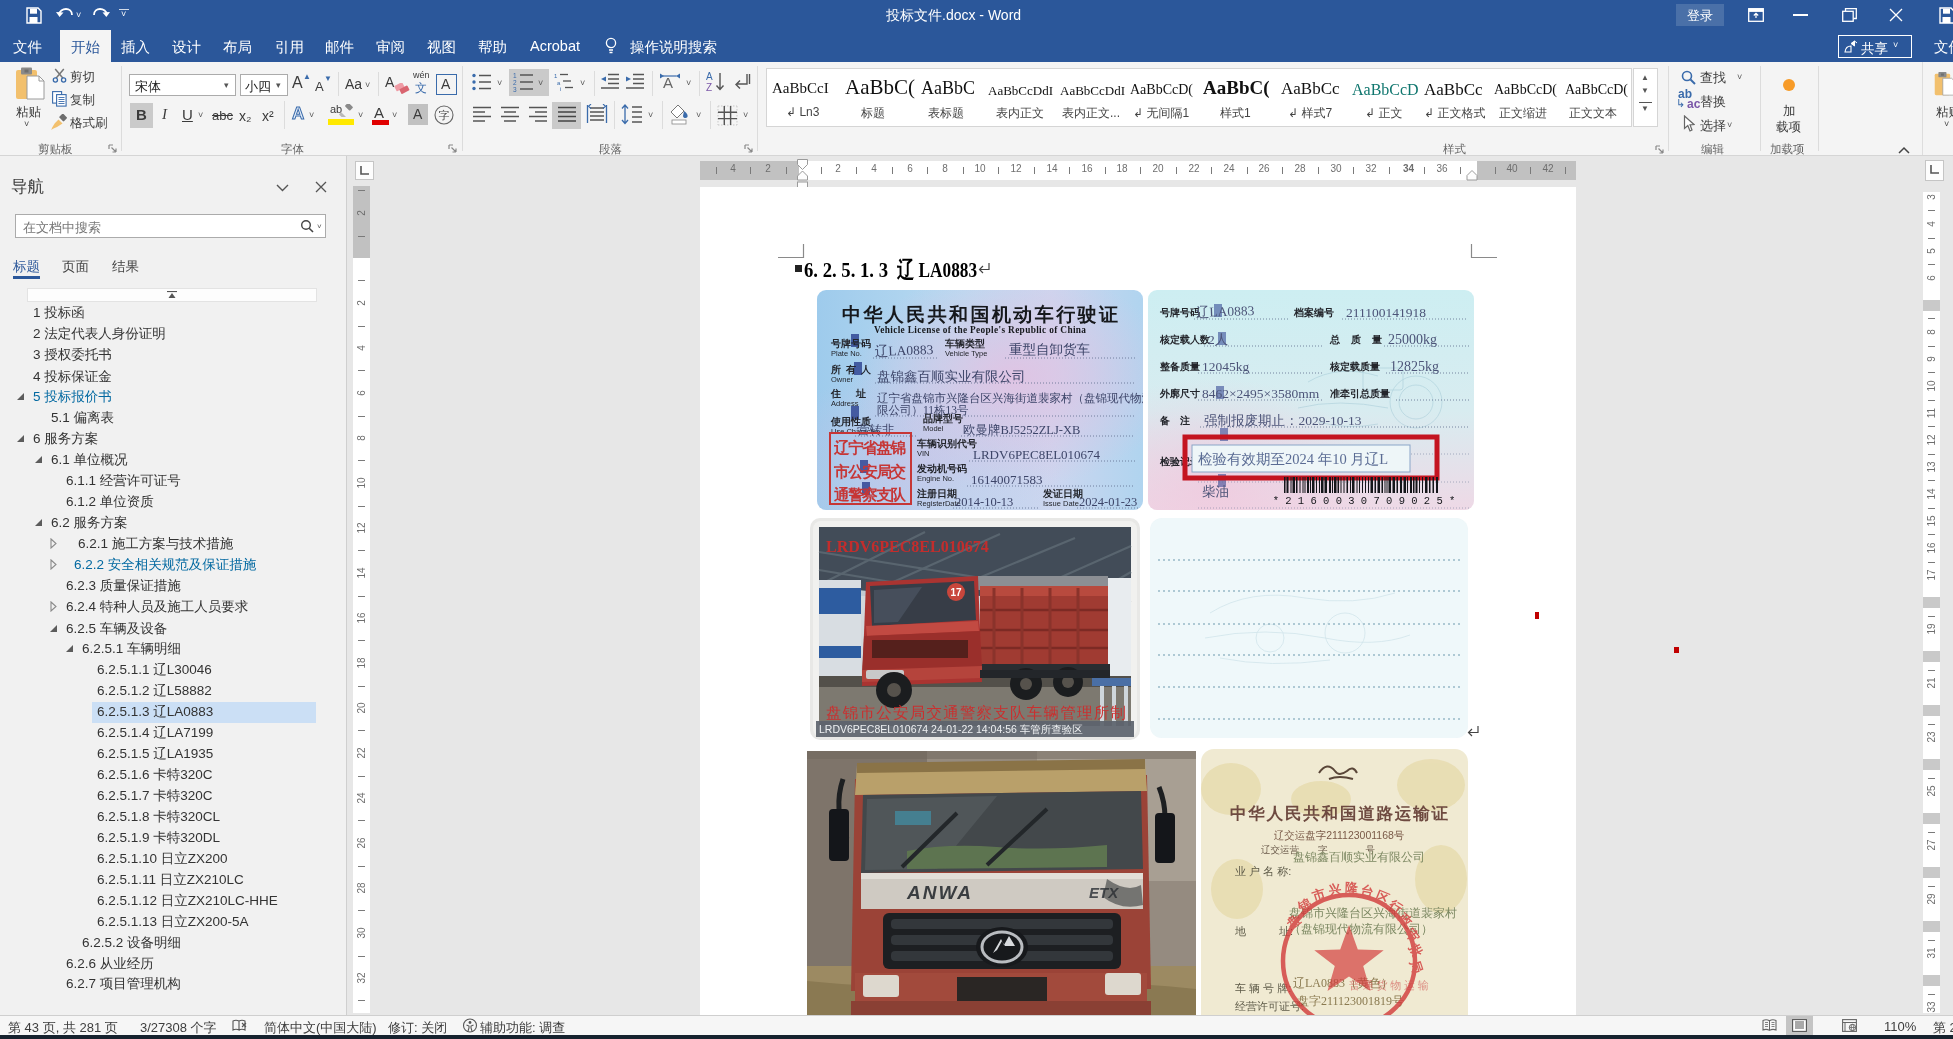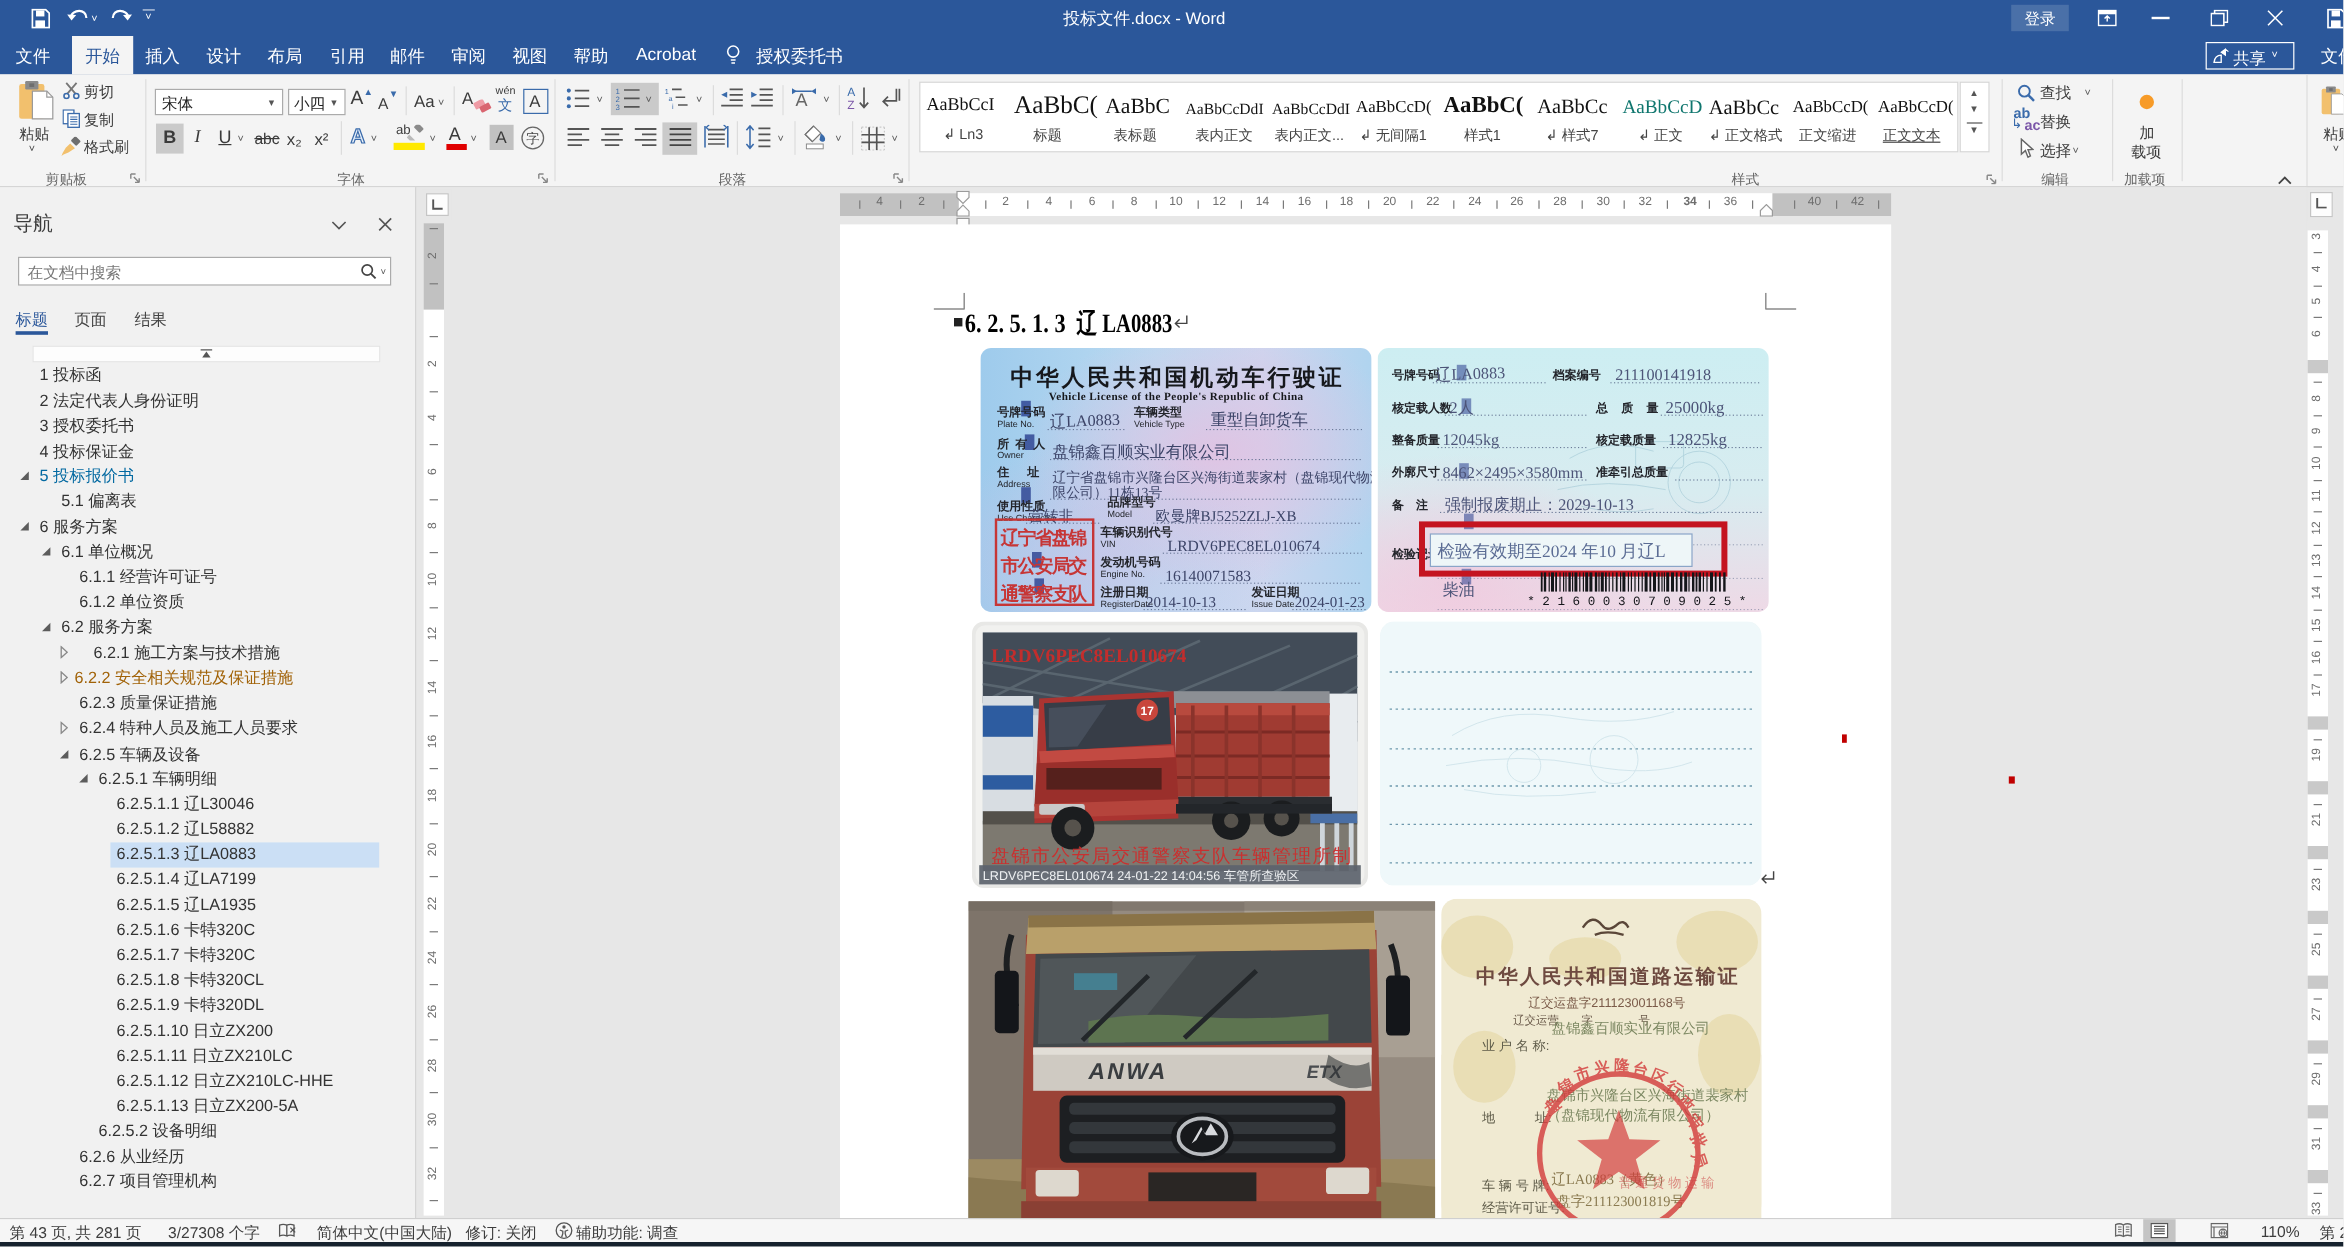--- a/index.html
+++ b/index.html
@@ -63,21 +63,21 @@
 <div class="tx" style="left:275px;top:38px;color:#fff;font-size:14.5px;">引用</div>
 <div class="tx" style="left:325px;top:38px;color:#fff;font-size:14.5px;">邮件</div>
 <div class="tx" style="left:376px;top:38px;color:#fff;font-size:14.5px;">审阅</div>
 <div class="tx" style="left:427px;top:38px;color:#fff;font-size:14.5px;">视图</div>
 <div class="tx" style="left:478px;top:38px;color:#fff;font-size:14.5px;">帮助</div>
 <div class="tx" style="left:530px;top:38px;color:#fff;font-size:14.5px;">Acrobat</div>
 <svg class="a" style="left:604px;top:37px" width="14" height="19" viewBox="0 0 14 19">
       <circle cx="7" cy="6" r="4.6" fill="none" stroke="#fff" stroke-width="1.3"></circle>
       <path d="M5 13h4M5.5 15.5h3" stroke="#fff" stroke-width="1.3"></path>
     </svg>
-<div class="tx" style="left:630px;top:38px;color:#fff;font-size:14.5px;">授权委托书</div>
+<div class="tx" style="left:630px;top:38px;color:#fff;font-size:14.5px;">操作说明搜索</div>
 
 <div class="a" style="left:1838px;top:35px;width:74px;height:23px;border:1px solid #fff;box-sizing:border-box;"></div>
 <svg class="a" style="left:1844px;top:40px" width="14" height="13" viewBox="0 0 14 13">
       <path d="M1 12 C1.5 8,4 6,7 6 L7 12 Z" fill="none" stroke="#fff" stroke-width="1.1"></path>
       <path d="M7 3.5 L10.5 1 L10.5 6 Z M10.5 1 L13 3" fill="#fff" stroke="#fff" stroke-width="1"></path>
     </svg>
 <div class="tx" style="left:1861px;top:40px;color:#fff;font-size:13.5px;">共享</div>
 <div class="tx" style="left:1893px;top:40px;color:#fff;font-size:9px;">˅</div>
 <div class="tx" style="left:1934px;top:38px;color:#fff;font-size:14.5px;">文件</div>
 
@@ -302,21 +302,21 @@
 <div class="tx" style="left:1220px;top:105px;color:#444;font-size:12px;">样式1</div>
 <div class="tx" style="left:1281px;top:79px;color:#111;font-size:17px;font-family:'Liberation Serif',serif;">AaBbCc</div>
 <div class="tx" style="left:1288px;top:105px;color:#444;font-size:12px;">↲ 样式7</div>
 <div class="tx" style="left:1352px;top:81px;color:#0f766e;font-size:16px;font-family:'Liberation Serif',serif;">AaBbCcD</div>
 <div class="tx" style="left:1365px;top:105px;color:#444;font-size:12px;">↲ 正文</div>
 <div class="tx" style="left:1424px;top:80px;color:#111;font-size:17px;font-family:'Liberation Serif',serif;">AaBbCc</div>
 <div class="tx" style="left:1424px;top:105px;color:#444;font-size:12px;">↲ 正文格式</div>
 <div class="tx" style="left:1494px;top:82px;color:#111;font-size:14px;font-family:'Liberation Serif',serif;">AaBbCcD(</div>
 <div class="tx" style="left:1499px;top:105px;color:#444;font-size:12px;">正文缩进</div>
 <div class="tx" style="left:1565px;top:82px;color:#111;font-size:14px;font-family:'Liberation Serif',serif;">AaBbCcD(</div>
-<div class="tx" style="left:1569px;top:105px;color:#444;font-size:12px;text-decoration:underline;">正文文本</div>
+<div class="tx" style="left:1569px;top:105px;color:#444;font-size:12px;">正文文本</div>
 <div class="tx" style="left:1443px;top:142px;color:#666;font-size:11.5px;">样式</div>
 <svg class="a" style="left:1655px;top:145px" width="9" height="9" viewBox="0 0 9 9">
       <path d="M1 1 h4 M1 1 v4" stroke="#888" stroke-width="1.2"></path>
       <path d="M3.5 3.5 L8 8 M8 8 v-3.5 M8 8 h-3.5" stroke="#888" stroke-width="1.2" fill="none"></path>
     </svg>
 
 <svg class="a" style="left:1681px;top:70px" width="15" height="15" viewBox="0 0 15 15">
       <circle cx="6" cy="6" r="4.5" fill="none" stroke="#3a6bab" stroke-width="1.6"></circle>
       <path d="M9.5 9.5 L14 14" stroke="#3a6bab" stroke-width="2"></path>
     </svg>
@@ -396,21 +396,21 @@
       <path d="M8 1 L8 8 L1 8 Z" fill="#5c5c5c"></path>
     </svg>
 <div class="tx" style="left:51px;top:514px;color:#333;font-size:13.5px;">6.2 服务方案</div>
 <svg class="a" style="left:50px;top:538px" width="7" height="11" viewBox="0 0 7 11">
       <path d="M1 1 L6 5.5 L1 10 Z" fill="none" stroke="#8a8a8a" stroke-width="1.1"></path>
     </svg>
 <div class="tx" style="left:66px;top:535px;color:#333;font-size:13.5px;margin-left:12px;">6.2.1 施工方案与技术措施</div>
 <svg class="a" style="left:50px;top:559px" width="7" height="11" viewBox="0 0 7 11">
       <path d="M1 1 L6 5.5 L1 10 Z" fill="none" stroke="#8a8a8a" stroke-width="1.1"></path>
     </svg>
-<div class="tx" style="left:62px;top:556px;color:#a16207;font-size:13.5px;">6.2.2 安全相关规范及保证措施</div>
+<div class="tx" style="left:74px;top:556px;color:#0369a1;font-size:13.5px;">6.2.2 安全相关规范及保证措施</div>
 <div class="tx" style="left:66px;top:577px;color:#333;font-size:13.5px;">6.2.3 质量保证措施</div>
 <svg class="a" style="left:50px;top:601px" width="7" height="11" viewBox="0 0 7 11">
       <path d="M1 1 L6 5.5 L1 10 Z" fill="none" stroke="#8a8a8a" stroke-width="1.1"></path>
     </svg>
 <div class="tx" style="left:66px;top:598px;color:#333;font-size:13.5px;">6.2.4 特种人员及施工人员要求</div>
 <svg class="a" style="left:49px;top:624px" width="9" height="9" viewBox="0 0 9 9">
       <path d="M8 1 L8 8 L1 8 Z" fill="#5c5c5c"></path>
     </svg>
 <div class="tx" style="left:66px;top:620px;color:#333;font-size:13.5px;">6.2.5 车辆及设备</div>
 <svg class="a" style="left:65px;top:644px" width="9" height="9" viewBox="0 0 9 9">

